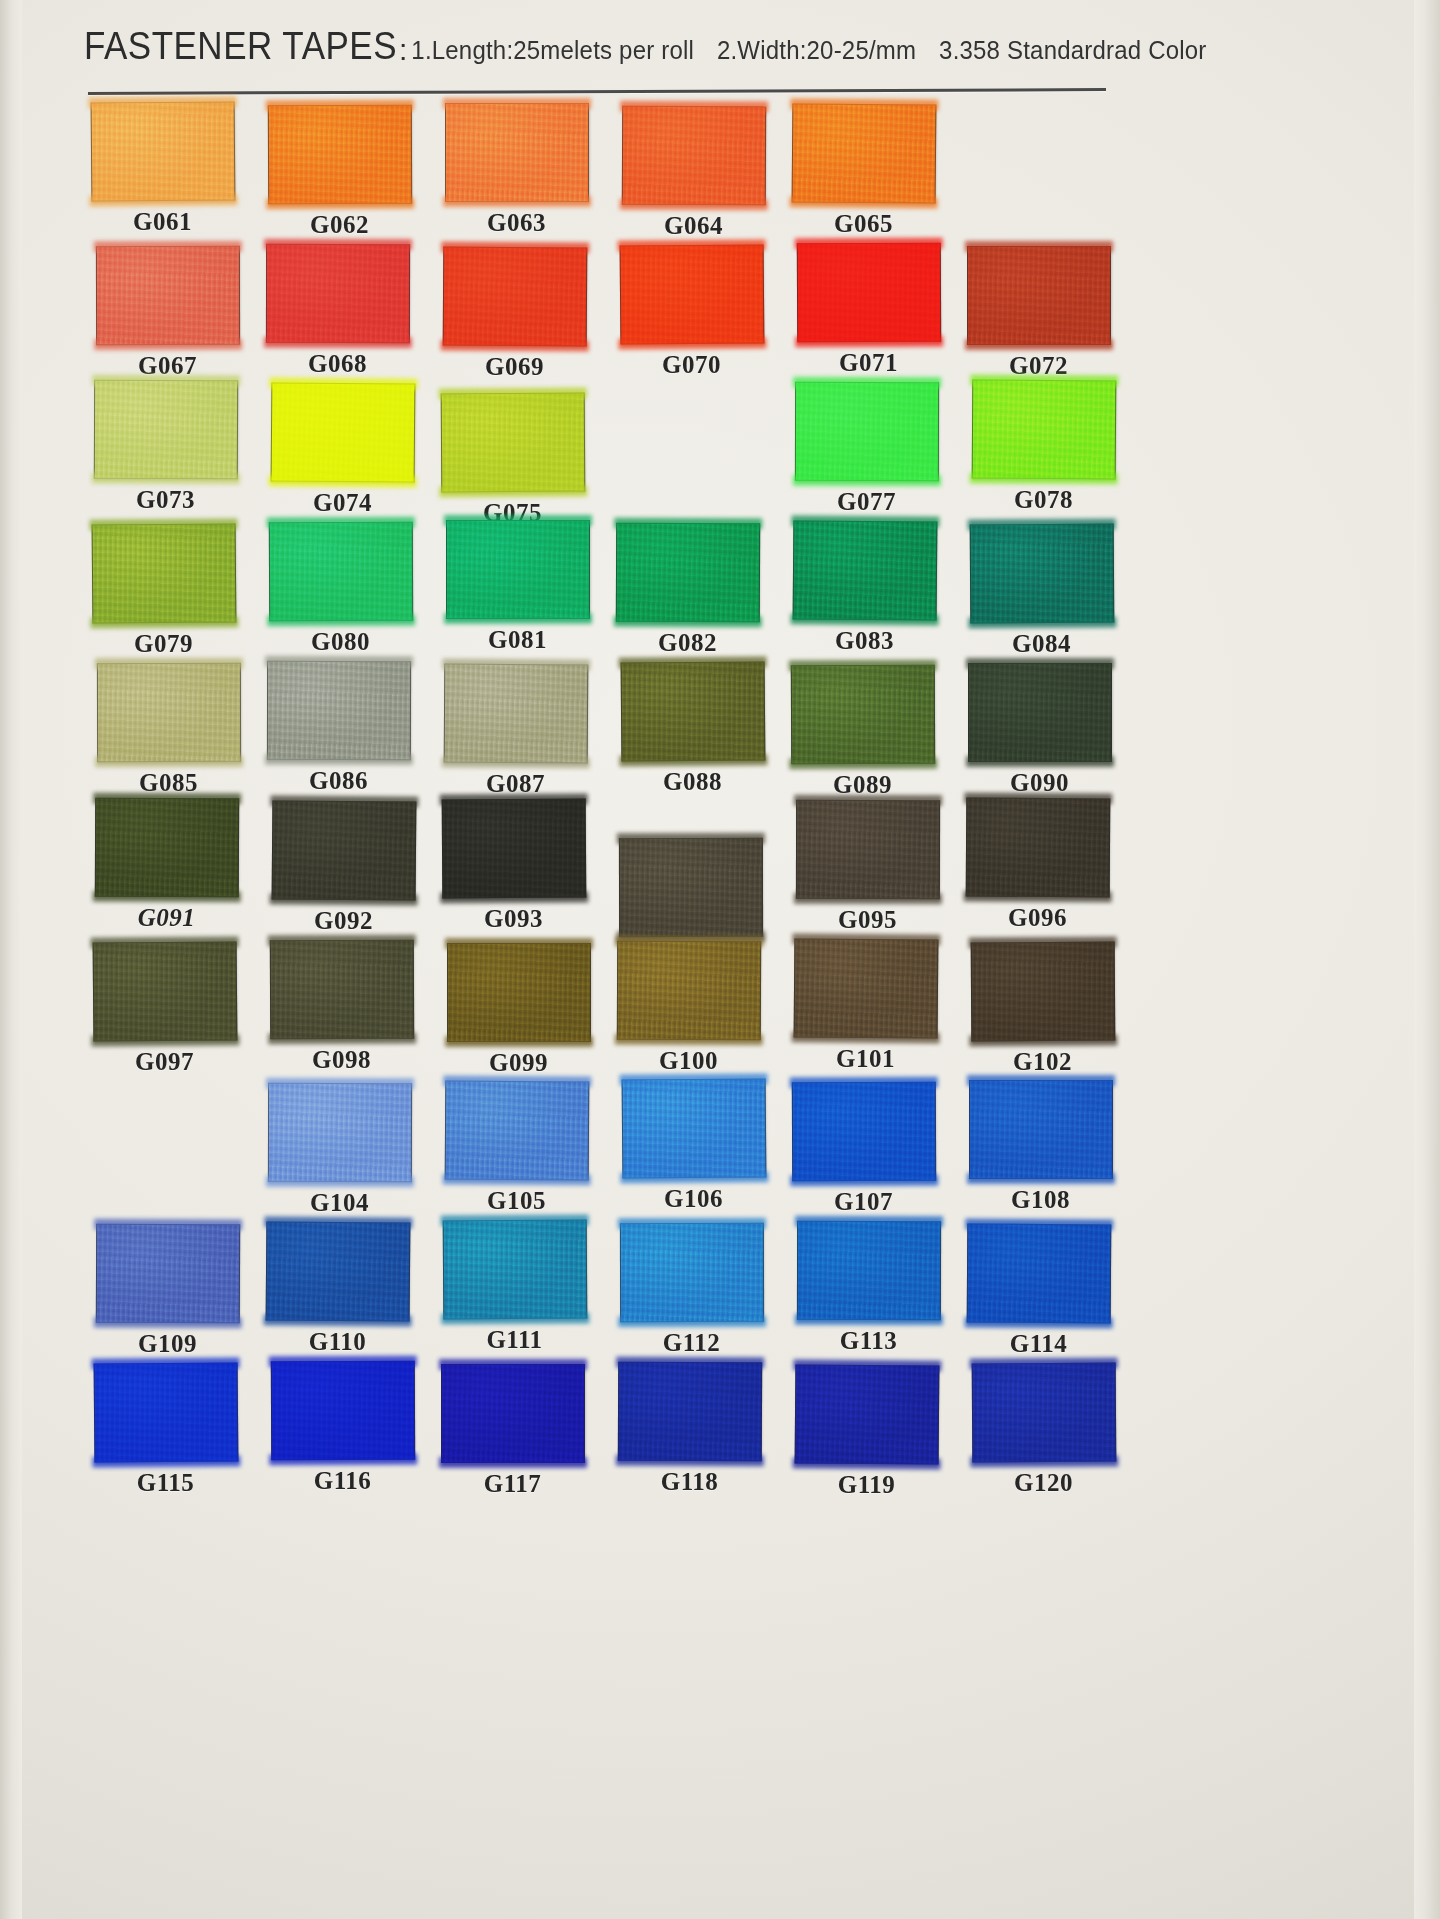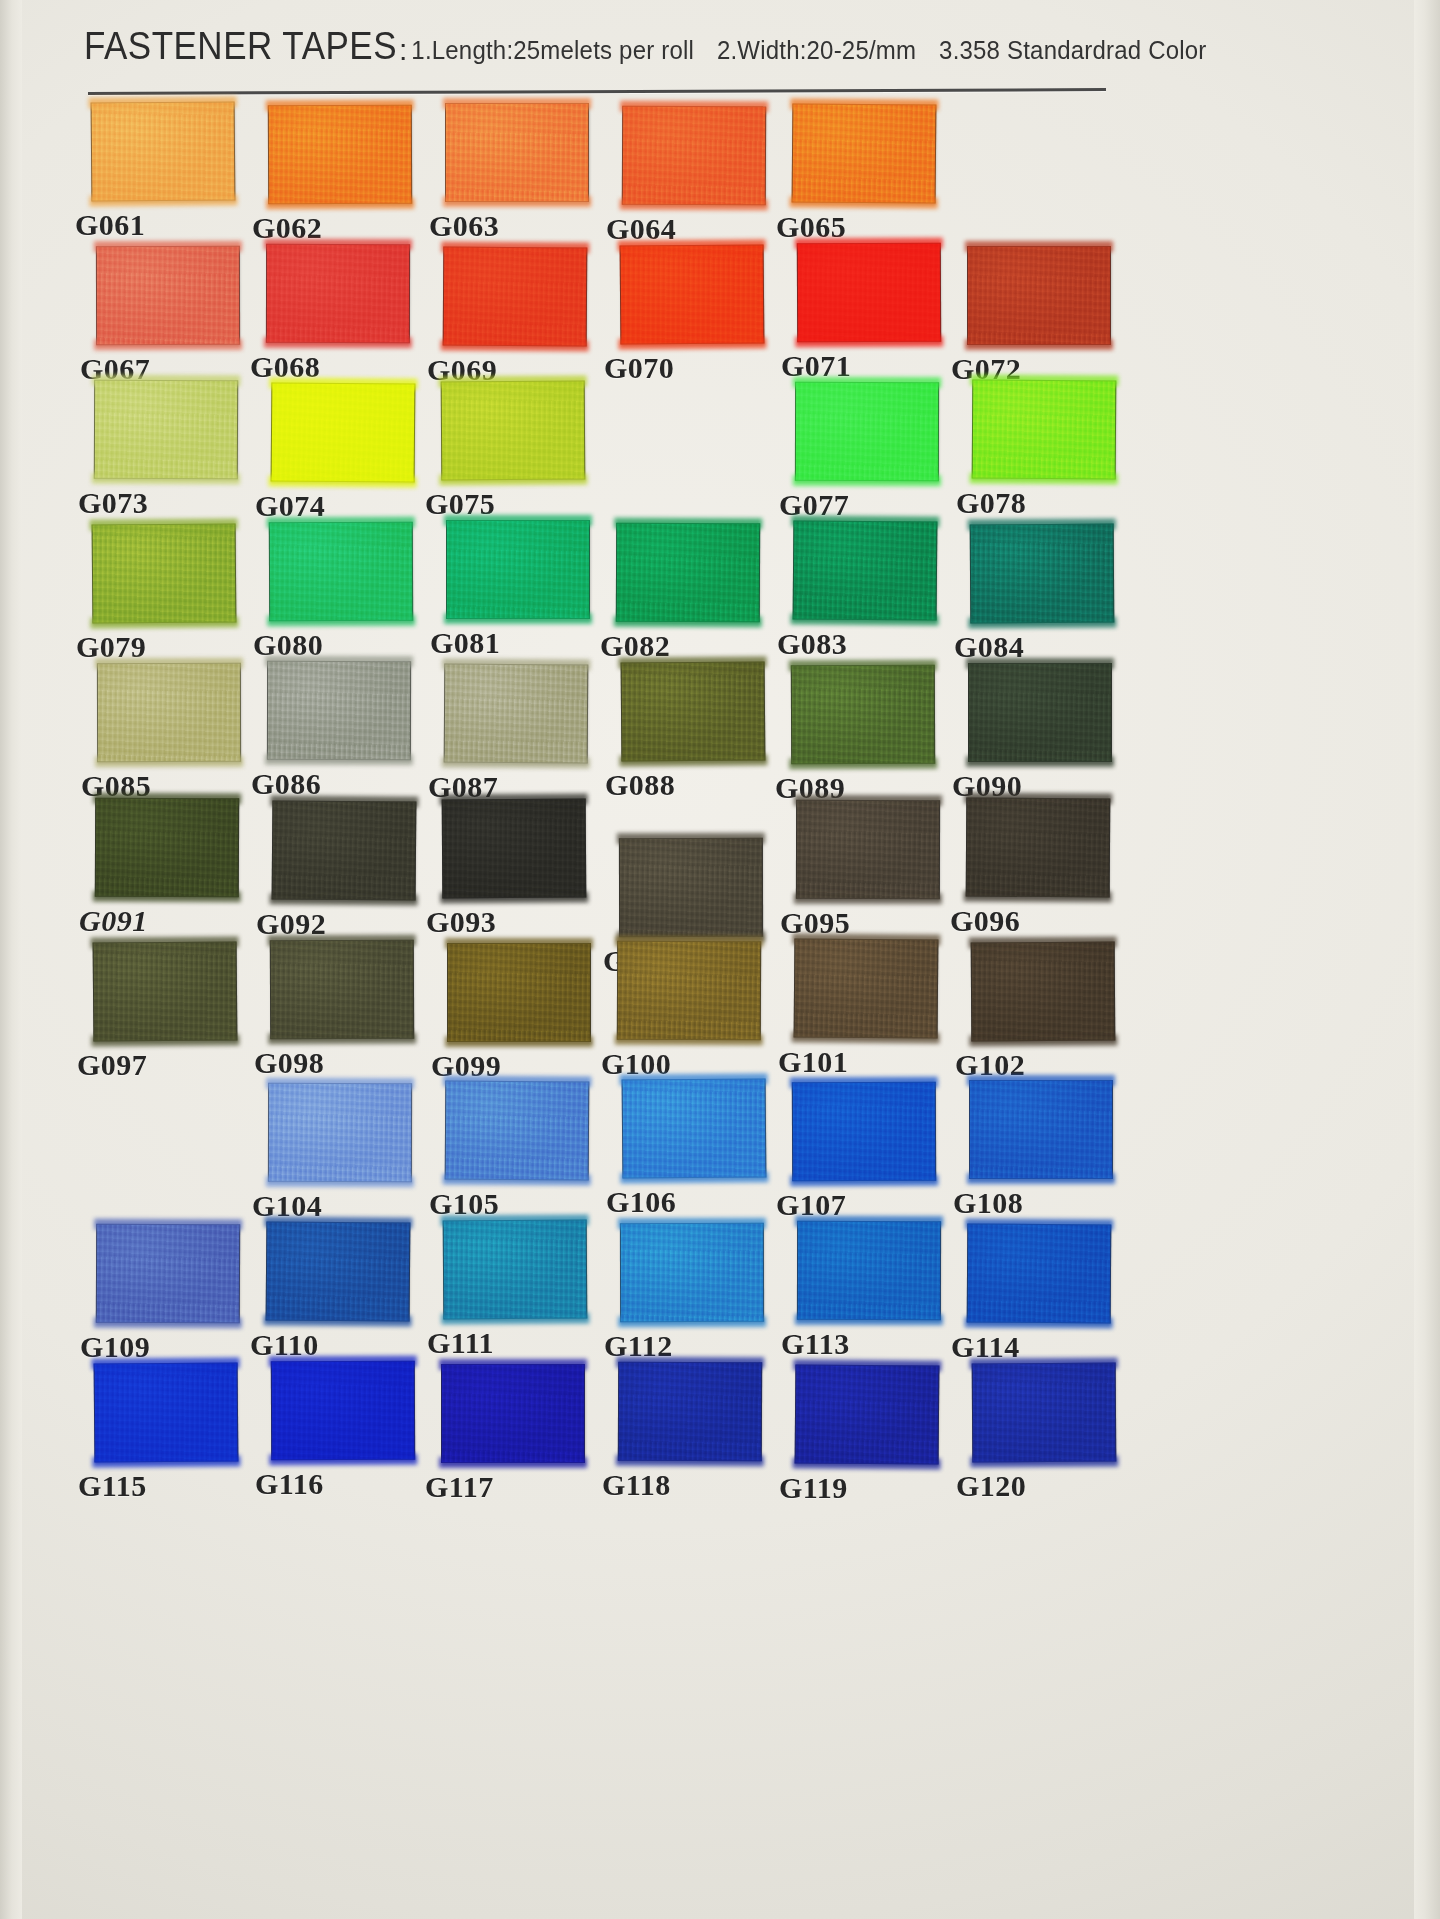--- a/index.html
+++ b/index.html
@@ -79,24 +79,24 @@
     mix-blend-mode:overlay;
   }
   .edgefuzz{
     position:absolute;left:-3px;right:-3px;top:-6px;height:11px;
     background:inherit;
     filter:blur(2.2px);opacity:.75;
   }
   .edgefuzz.bot{top:auto;bottom:-6px;}
   .label{
     position:absolute;left:0;right:0;top:106px;
-    text-align:left;
+    text-align:center;
     font-family:"Liberation Serif", serif;
     font-weight:700;
-    font-size:30px;
+    font-size:25px;
     letter-spacing:.5px;
     color:#262626;
     text-shadow:0 1px 0 rgba(255,255,255,.45);
   }
 </style>
 </head>
 <body>
 
 <div id="card">
   <div class="sheet">
@@ -216,21 +216,21 @@
             <div class="label">G073</div>
           </div>
           <div class="cell" style="left: 177px; top: 2px;">
             <div class="swatch" title="G074" style="background: rgb(226, 244, 10); transform: rotate(0.48deg);">
               <div class="edgefuzz" style="background: rgb(226, 244, 10);"></div>
               <div class="edgefuzz bot" style="background: rgb(226, 244, 10);"></div>
               <div class="tex"></div>
             </div>
             <div class="label">G074</div>
           </div>
-          <div class="cell" style="left: 347px; top: 0px; text-decoration: underline;">
+          <div class="cell" style="left: 347px; top: 12px; text-decoration: underline;">
             <div class="swatch" title="G075" style="background: rgb(182, 208, 40); transform: rotate(-0.36deg);">
               <div class="edgefuzz" style="background: rgb(182, 208, 40);"></div>
               <div class="edgefuzz bot" style="background: rgb(182, 208, 40);"></div>
               <div class="tex"></div>
             </div>
             <div class="label">G075</div>
           </div>
           <div class="cell" style="left: 701px; top: 1px;">
             <div class="swatch" title="G077" style="background: rgb(58, 232, 70); transform: rotate(0.12deg);">
               <div class="edgefuzz" style="background: rgb(58, 232, 70);"></div>

